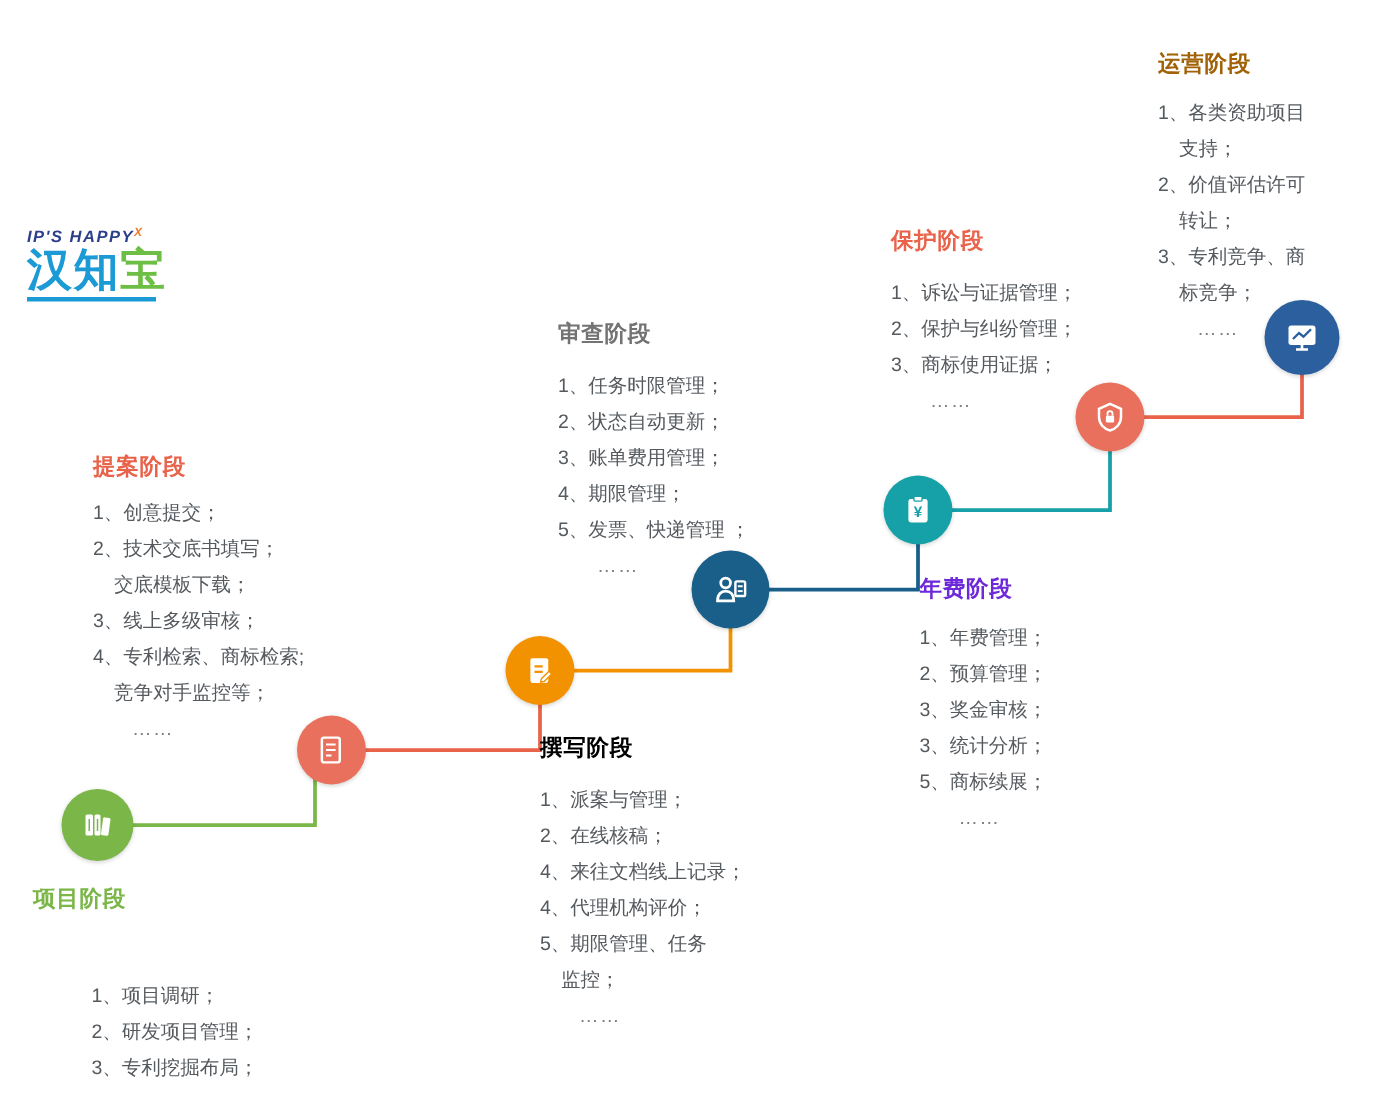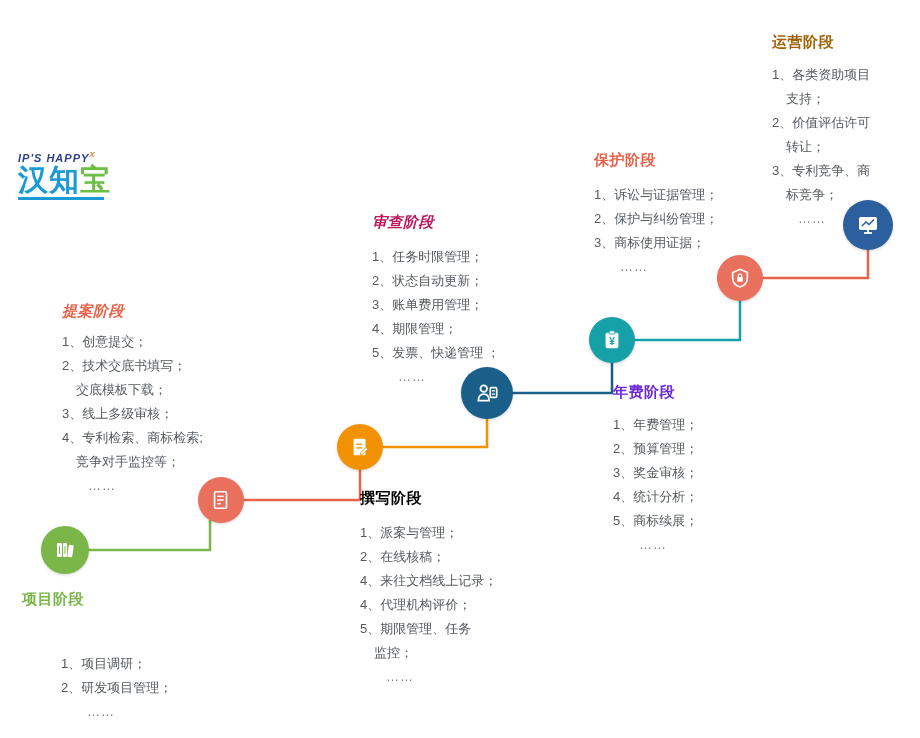--- a/index.html
+++ b/index.html
@@ -174,24 +174,25 @@
     <polyline points="6,13 10,9 13,11.5 18,6.5" fill="none" stroke="#2b5f9e" stroke-width="1.6"></polyline>
     <line x1="8" y1="20" x2="16" y2="20" stroke="#ffffff" stroke-width="1.8"></line>
     <line x1="12" y1="17" x2="12" y2="20" stroke="#ffffff" stroke-width="1.8"></line>
   </svg>
 </div>
 
 <div class="stage-title" style="left:22px; top:590px; color:#7ab648;">项目阶段</div>
 <div class="stage-items" style="left:22px; top:652px;margin-left:39px;">
   <div>1、项目调研；</div>
   <div>2、研发项目管理；</div>
-  <div class="dots">……</div>
-</div>
-
-<div class="stage-title" style="left:62px; top:302px; color:#e8634a;font-style:italic;">提案阶段</div>
+  <div>3、专利挖掘布局；</div>
+  <div class="dots">……</div>
+</div>
+
+<div class="stage-title" style="left:62px; top:302px; color:#e8634a;">提案阶段</div>
 <div class="stage-items" style="left:62px; top:330px;">
   <div>1、创意提交；</div>
   <div>2、技术交底书填写；</div>
   <div class="sub">交底模板下载；</div>
   <div>3、线上多级审核；</div>
   <div>4、专利检索、商标检索;</div>
   <div class="sub">竞争对手监控等；</div>
   <div class="dots">……</div>
 </div>
 
@@ -199,36 +200,36 @@
 <div class="stage-items" style="left:360px; top:521px;">
   <div>1、派案与管理；</div>
   <div>2、在线核稿；</div>
   <div>4、来往文档线上记录；</div>
   <div>4、代理机构评价；</div>
   <div>5、期限管理、任务</div>
   <div class="sub">监控；</div>
   <div class="dots">……</div>
 </div>
 
-<div class="stage-title" style="left:372px; top:213px; color:#be185d;font-style:italic;">审查阶段</div>
+<div class="stage-title" style="left:372px; top:213px; color:#737373;">审查阶段</div>
 <div class="stage-items" style="left:372px; top:245px;">
   <div>1、任务时限管理；</div>
   <div>2、状态自动更新；</div>
   <div>3、账单费用管理；</div>
   <div>4、期限管理；</div>
   <div>5、发票、快递管理 ；</div>
   <div class="dots">……</div>
 </div>
 
 <div class="stage-title" style="left:613px; top:383px; color:#6d28d9;">年费阶段</div>
 <div class="stage-items" style="left:613px; top:413px;">
   <div>1、年费管理；</div>
   <div>2、预算管理；</div>
   <div>3、奖金审核；</div>
-  <div>4、统计分析；</div>
+  <div>3、统计分析；</div>
   <div>5、商标续展；</div>
   <div class="dots">……</div>
 </div>
 
 <div class="stage-title" style="left:594px; top:151px; color:#e8634a;">保护阶段</div>
 <div class="stage-items" style="left:594px; top:183px;">
   <div>1、诉讼与证据管理；</div>
   <div>2、保护与纠纷管理；</div>
   <div>3、商标使用证据；</div>
   <div class="dots">……</div>

